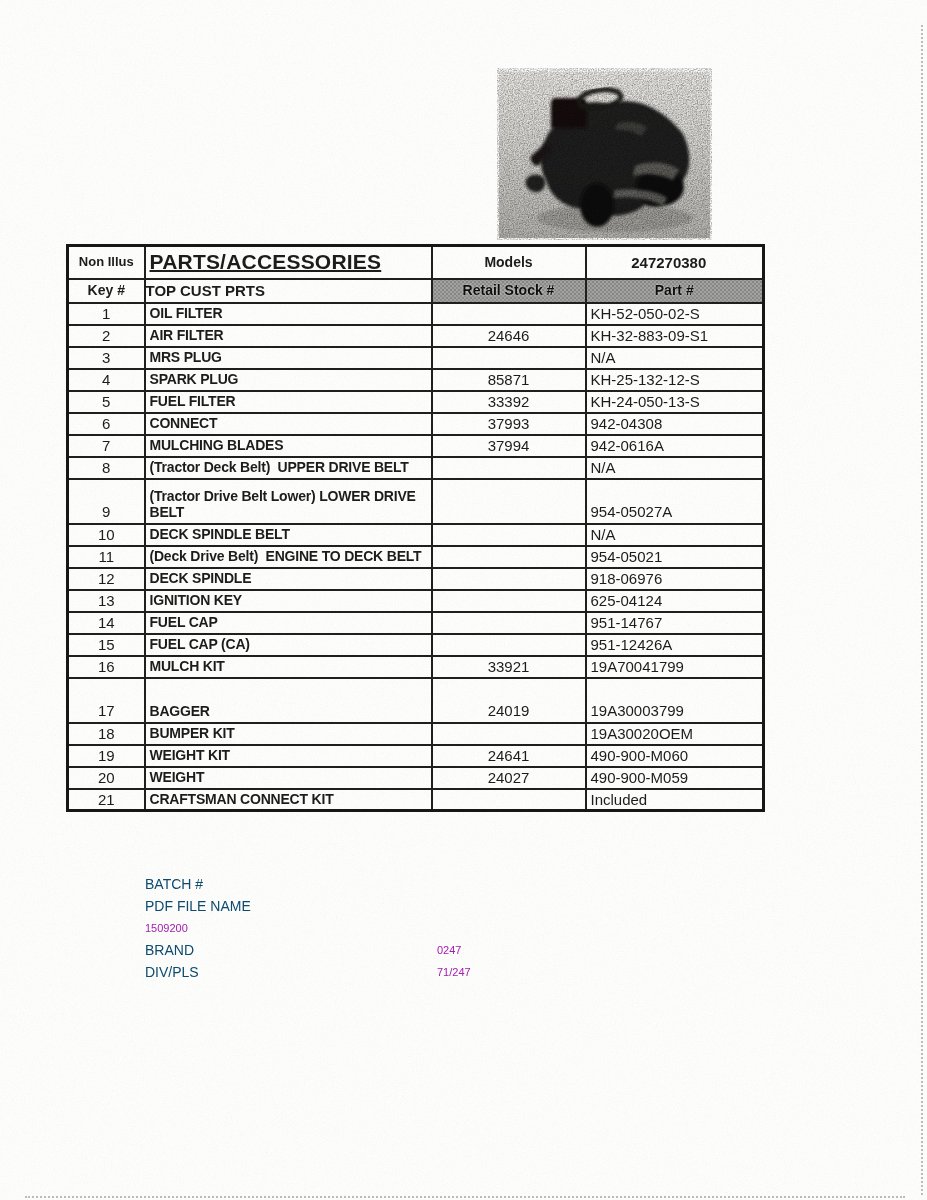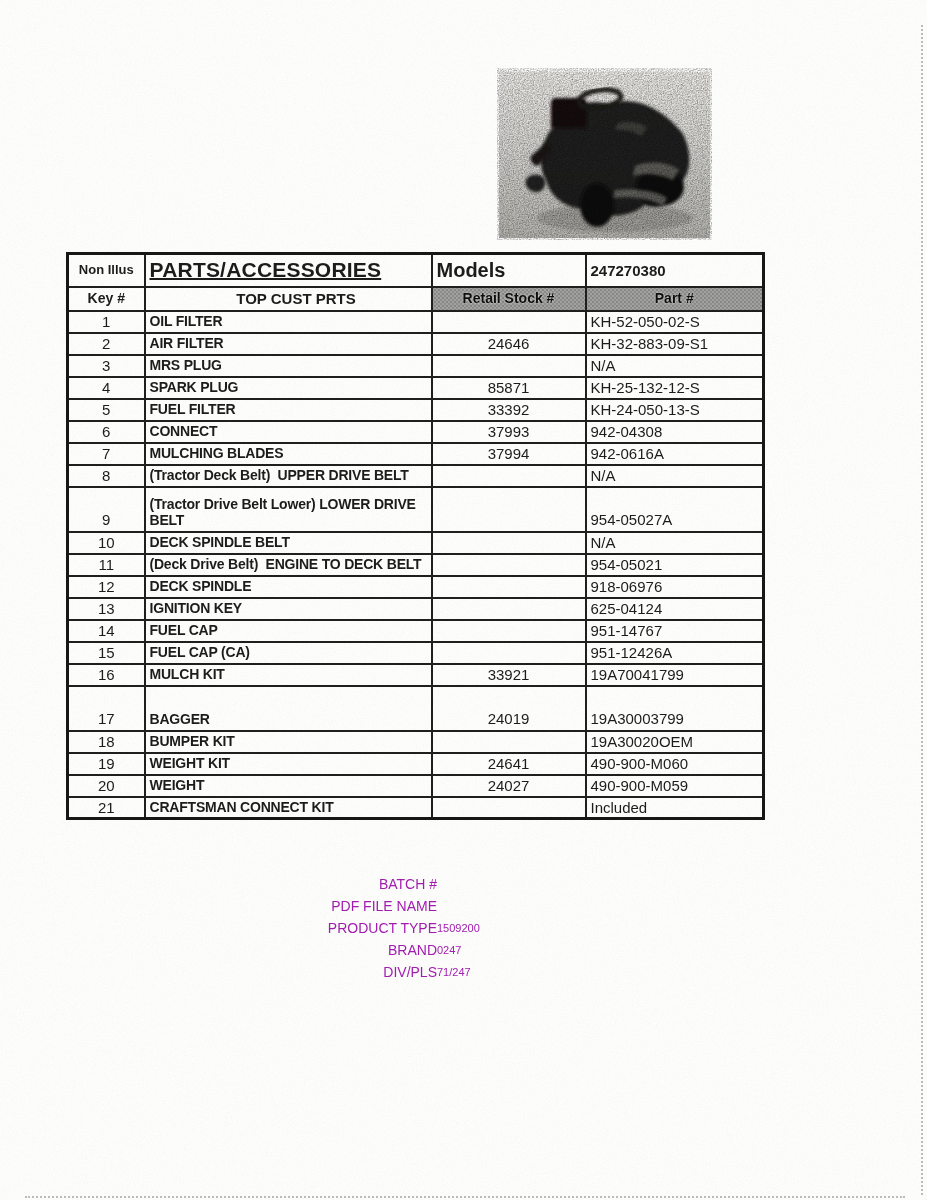--- a/index.html
+++ b/index.html
@@ -14,63 +14,63 @@
   
   .scan-noise{position:absolute;left:0;top:0;width:927px;height:1200px;pointer-events:none;opacity:.06;}
   .scan-edge-right{position:absolute;top:25px;right:4px;height:1170px;width:0;border-left:2px dotted #6f6f6f;opacity:.45;}
   .scan-edge-bottom{position:absolute;left:25px;bottom:2px;width:880px;height:0;border-top:2px dotted #6f6f6f;opacity:.45;}
 
   
   .photo{position:absolute;left:497px;top:68px;width:215px;height:172px;}
 
   
   .parts-table{
-    position:absolute;left:66px;top:252px;
+    position:absolute;left:66px;top:244px;
     width:696px;
     border-collapse:collapse;table-layout:fixed;
     border:3px solid #171717;
   }
   .parts-table th,.parts-table td{
     border:2px solid #1f1f1f;
     padding:0 4px;
     overflow:hidden;
     white-space:normal;
     font-size:14px;
     line-height:1.15;
   }
   tr.hdr1{height:33px;}
   tr.hdr2{height:24px;}
   tr.data-row{height:22px;}
   tr.data-row.tall{height:45px;}
   tr.data-row.tall td{vertical-align:bottom;padding-bottom:2px;}
   th.c-nonillus{font-size:13px;font-weight:bold;text-align:center;}
   th.c-partsacc{font-size:21px;font-weight:bold;text-align:left;text-decoration:underline;text-decoration-thickness:2px;letter-spacing:.2px;}
-  th.c-models{font-size:20px;font-weight:bold;text-align:left;margin-left:20px;}
-  th.c-modelnum{font-size:15px;font-weight:bold;text-align:left;padding-right:15px;}
+  th.c-models{font-size:14px;font-weight:bold;text-align:center;margin-left:20px;}
+  th.c-modelnum{font-size:15px;font-weight:bold;text-align:center;padding-right:15px;}
   th.c-key{font-size:14px;font-weight:bold;}
-  th.c-topcust{font-size:15px;font-weight:bold;text-align:center;padding-left:20px;}
+  th.c-topcust{font-size:15px;font-weight:bold;text-align:left;padding-left:0;}
   th.shade{
     font-size:14px;font-weight:bold;text-align:center;color:#0e0e0e;
     background-color:#a2a2a0;
     background-image:
       radial-gradient(circle, rgba(35,35,35,.55) 22%, rgba(0,0,0,0) 27%),
       radial-gradient(circle, rgba(35,35,35,.45) 22%, rgba(0,0,0,0) 27%);
     background-size:4px 4px;
     background-position:0 0,2px 2px;
     text-shadow:0 0 2px rgba(235,235,235,.9);
   }
   td.key{text-align:center;font-weight:normal;font-size:15px;}
   td.desc{font-weight:bold;font-size:14px;letter-spacing:-.2px;}
   td.retail{font-size:15px;text-align:center;}
   td.part{font-size:15px;}
 
   
   .info-block{position:absolute;left:145px;top:873px;width:520px;}
   .info-row{display:flex;height:22px;align-items:center;}
-  .info-label{width:292px;font-size:14px;color:#a21caf;text-align:right;}
+  .info-label{width:292px;font-size:14px;color:#0c4a6e;}
   .info-value{font-size:11px;color:#a21caf;}
 </style>
 </head>
 <body>
 
 <div class="page">
 
   <svg class="scan-noise" width="927" height="1200">
     <filter id="pageGrain">
       <feTurbulence type="fractalNoise" baseFrequency="0.9" numOctaves="2" stitchTiles="stitch"></feTurbulence>
@@ -276,21 +276,20 @@
   <div class="info-block">
       <div class="info-row">
         <div class="info-label">BATCH #</div>
         <div class="info-value"></div>
       </div>
       <div class="info-row">
         <div class="info-label">PDF FILE NAME</div>
         <div class="info-value"></div>
       </div>
       <div class="info-row">
-        <div class="info-label">PRODUCT TYPE</div>
         <div class="info-value">1509200</div>
       </div>
       <div class="info-row">
         <div class="info-label">BRAND</div>
         <div class="info-value">0247</div>
       </div>
       <div class="info-row">
         <div class="info-label">DIV/PLS</div>
         <div class="info-value">71/247</div>
       </div>

